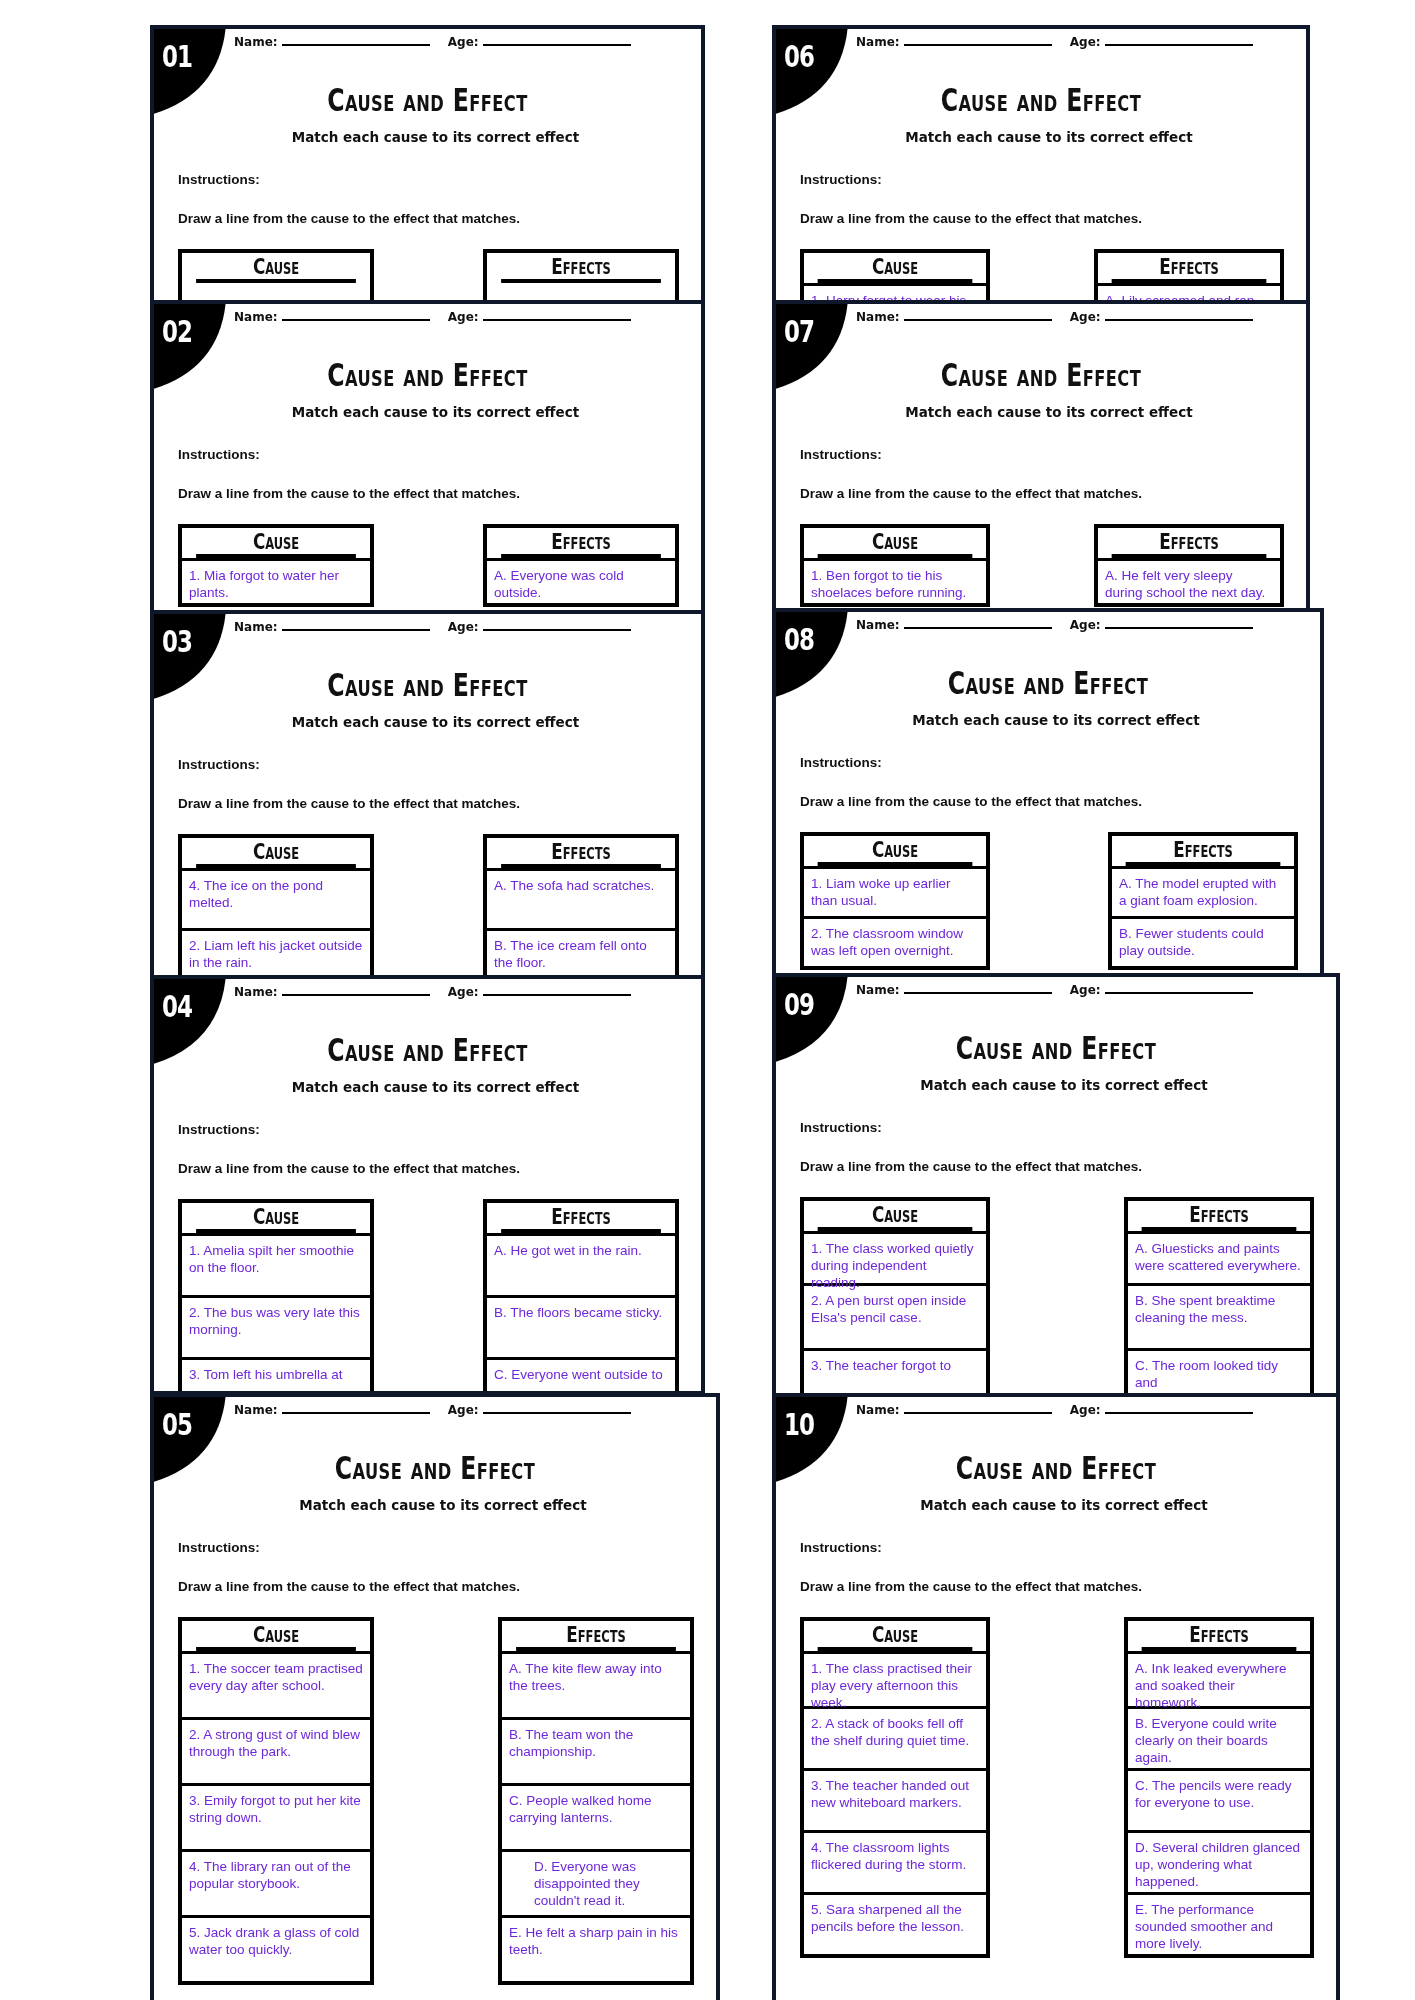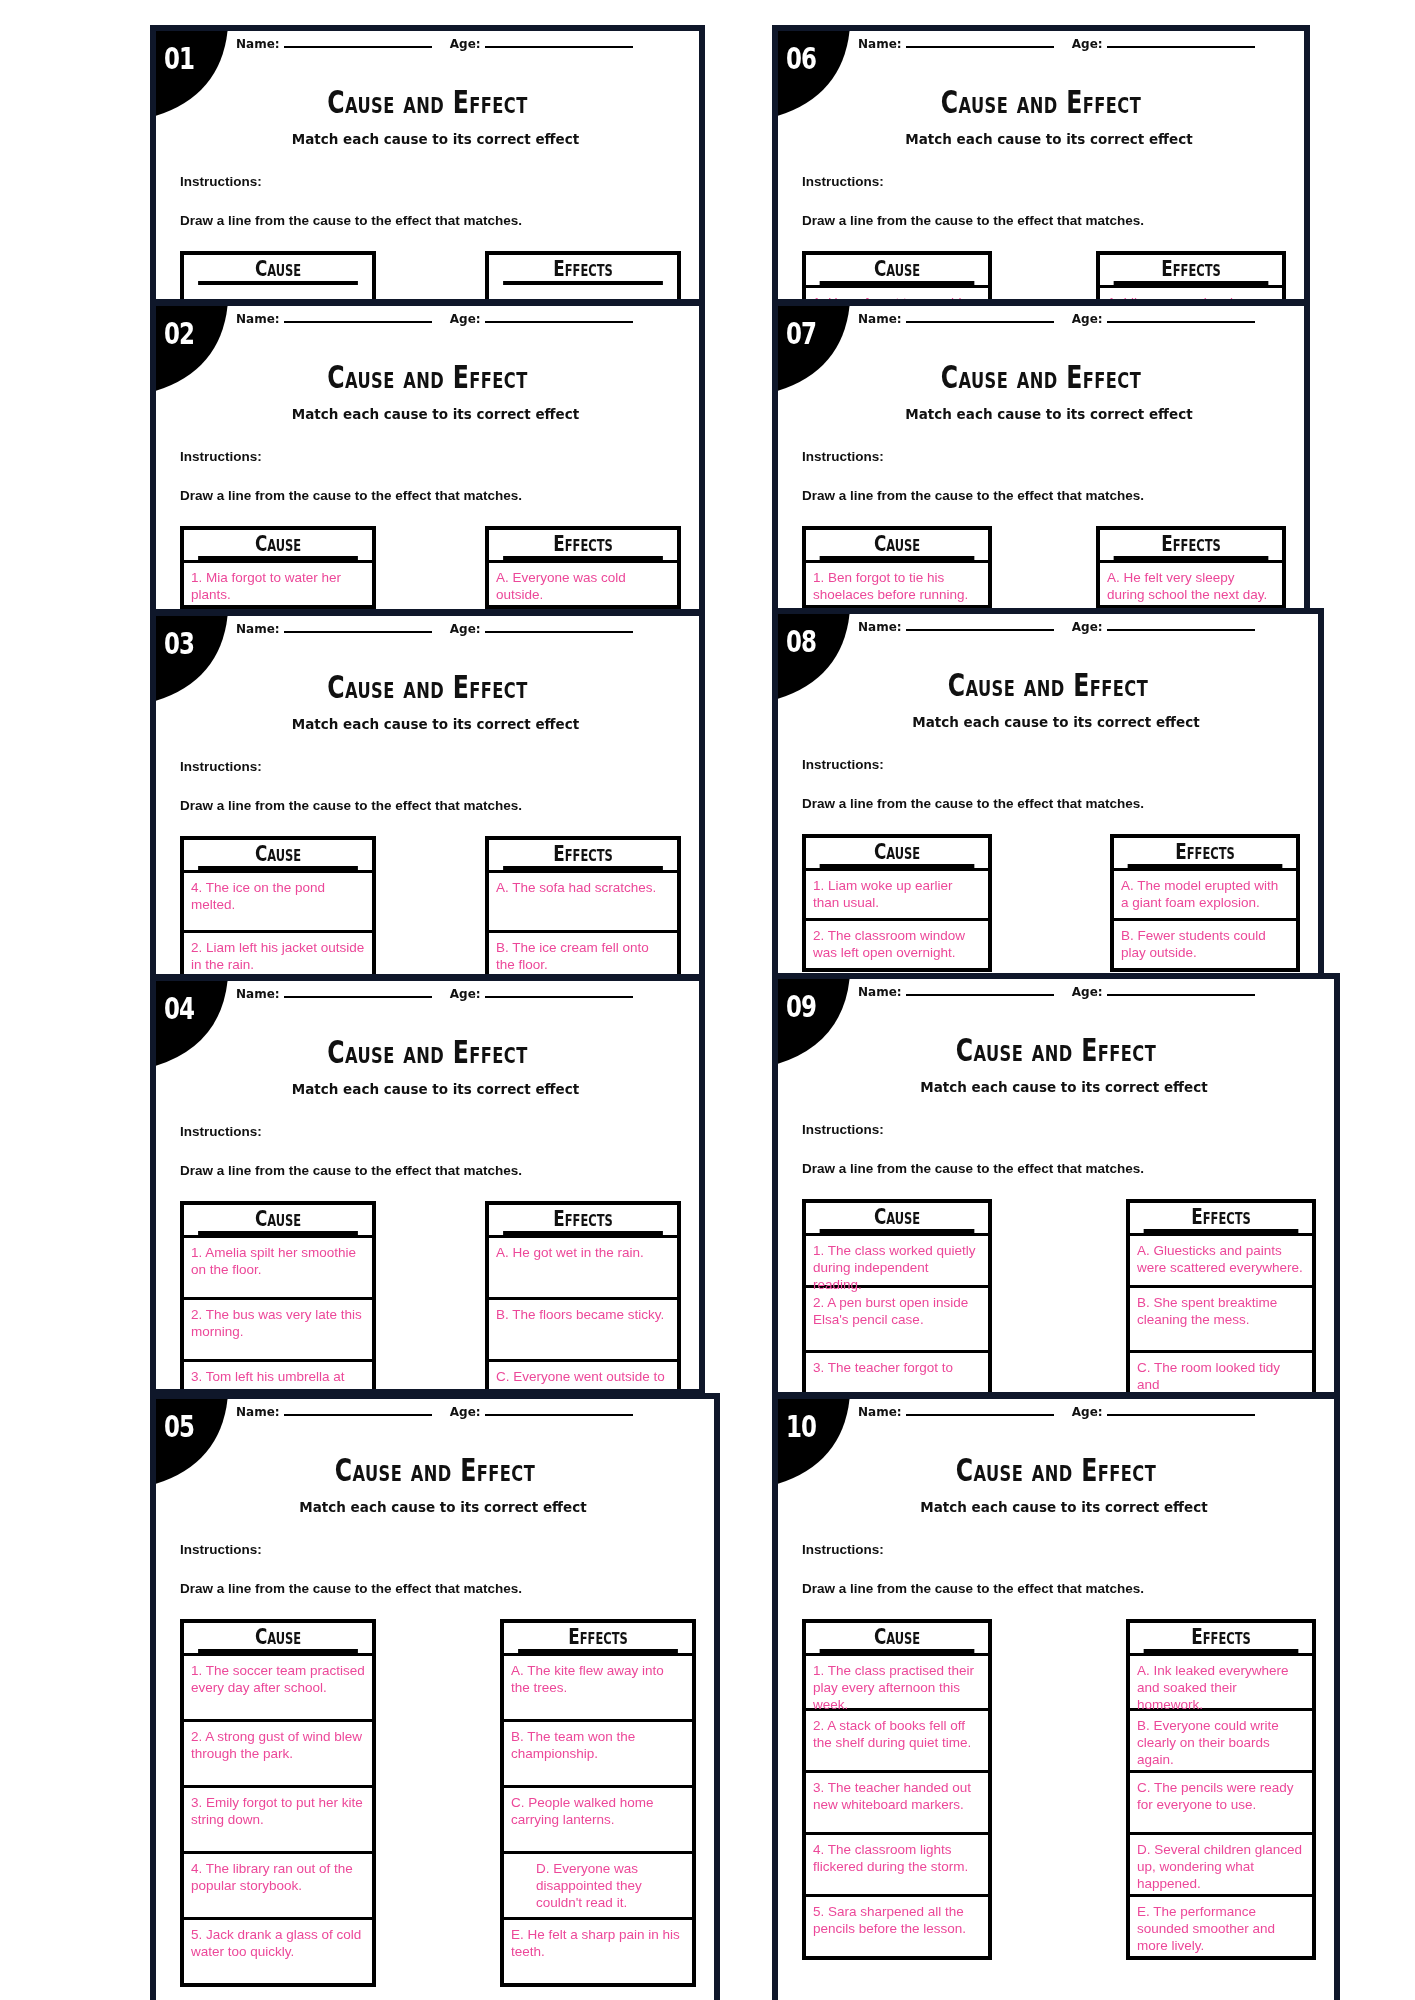--- a/index.html
+++ b/index.html
@@ -2,21 +2,21 @@
 <html><head>
 <meta charset="utf-8">
 <style>
   * { box-sizing: border-box; margin: 0; padding: 0; }
   html, body { width: 1415px; height: 2000px; background: #ffffff; overflow: hidden; }
   body { position: relative; font-family: "Liberation Sans", sans-serif; color: #111; }
 
   .card {
     position: absolute;
     background: #ffffff;
-    border: 6px solid #0f172a;
+    border: 4px solid #0f172a;
     overflow: hidden;
   }
   .badge {
     position: absolute; left: -4px; top: -4px;
     width: 76px; height: 90px;
     background: #000;
     border-bottom-right-radius: 100% 100%;
     border-top-right-radius: 0;
     clip-path: path('M0 0 L76 0 Q70 70 0 90 Z');
   }
@@ -57,21 +57,21 @@
     border: 4px solid #000;
     background: #fff;
   }
   .col-head {
     height: 30px; border-bottom: 4px solid #000; text-align: center;
     font-family: "DejaVu Sans Condensed", "DejaVu Sans", sans-serif;
     font-weight: bold; font-size: 22px; font-variant: small-caps; line-height: 28px;
     transform: scaleX(0.85);
   }
   .cell {
-    padding: 6px 7px; font-size: 13.5px; line-height: 17px; color: #ec4899;
+    padding: 6px 7px; font-size: 13.5px; line-height: 17px; color: #6d28d9;
     border-top: 3px solid #000;
   }
   .cell:first-of-type { border-top: none; }
 </style>
 </head>
 <body>
 
 <div class="card" style="left:150px;top:25px;width:555px;height:280px;z-index:1;">
   <div class="badge"></div>
   <div class="badge-num">01</div>

